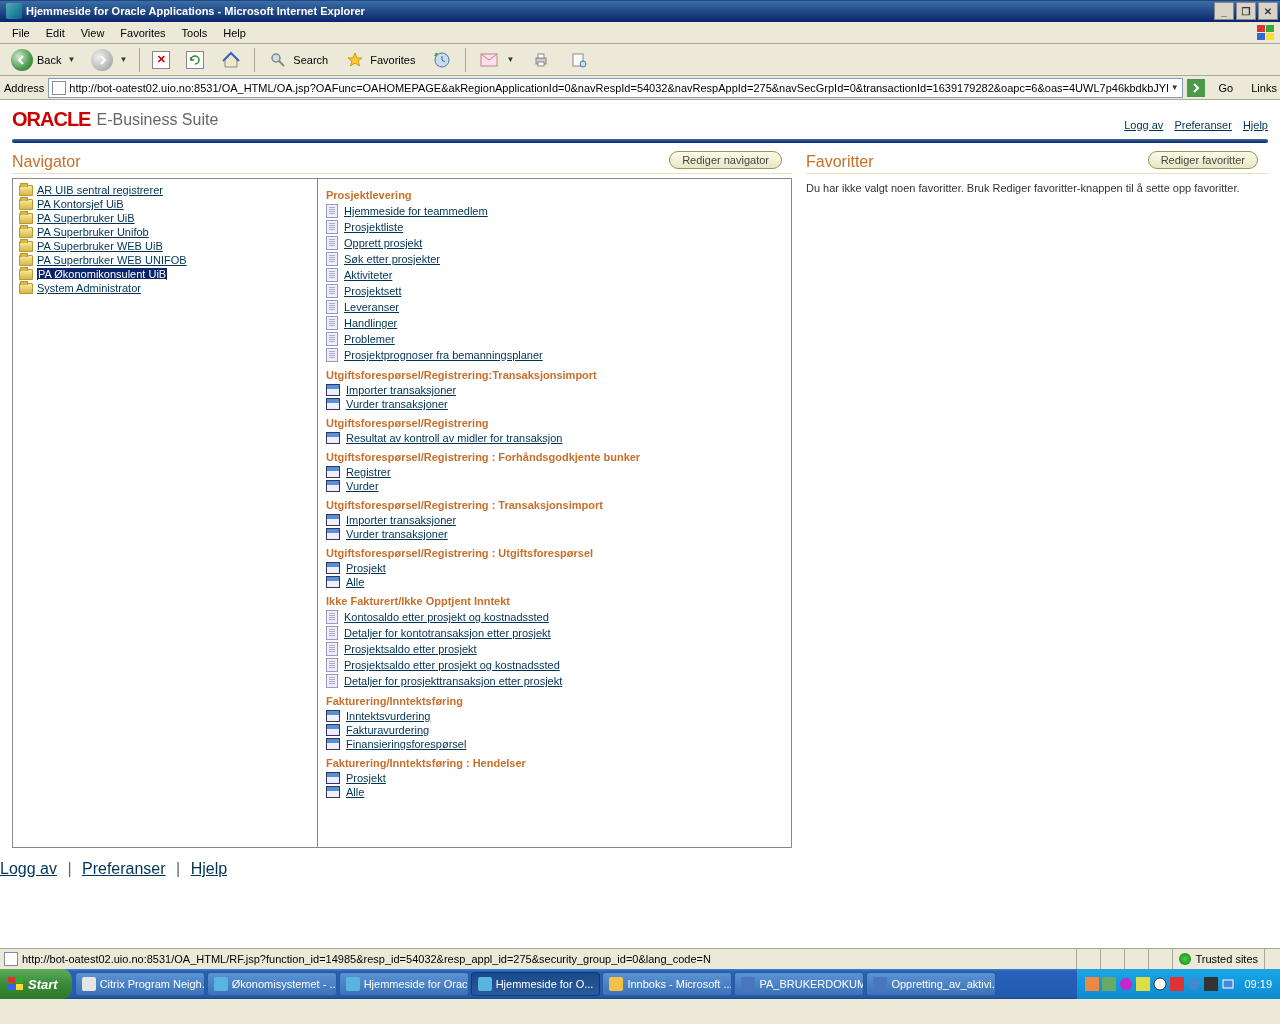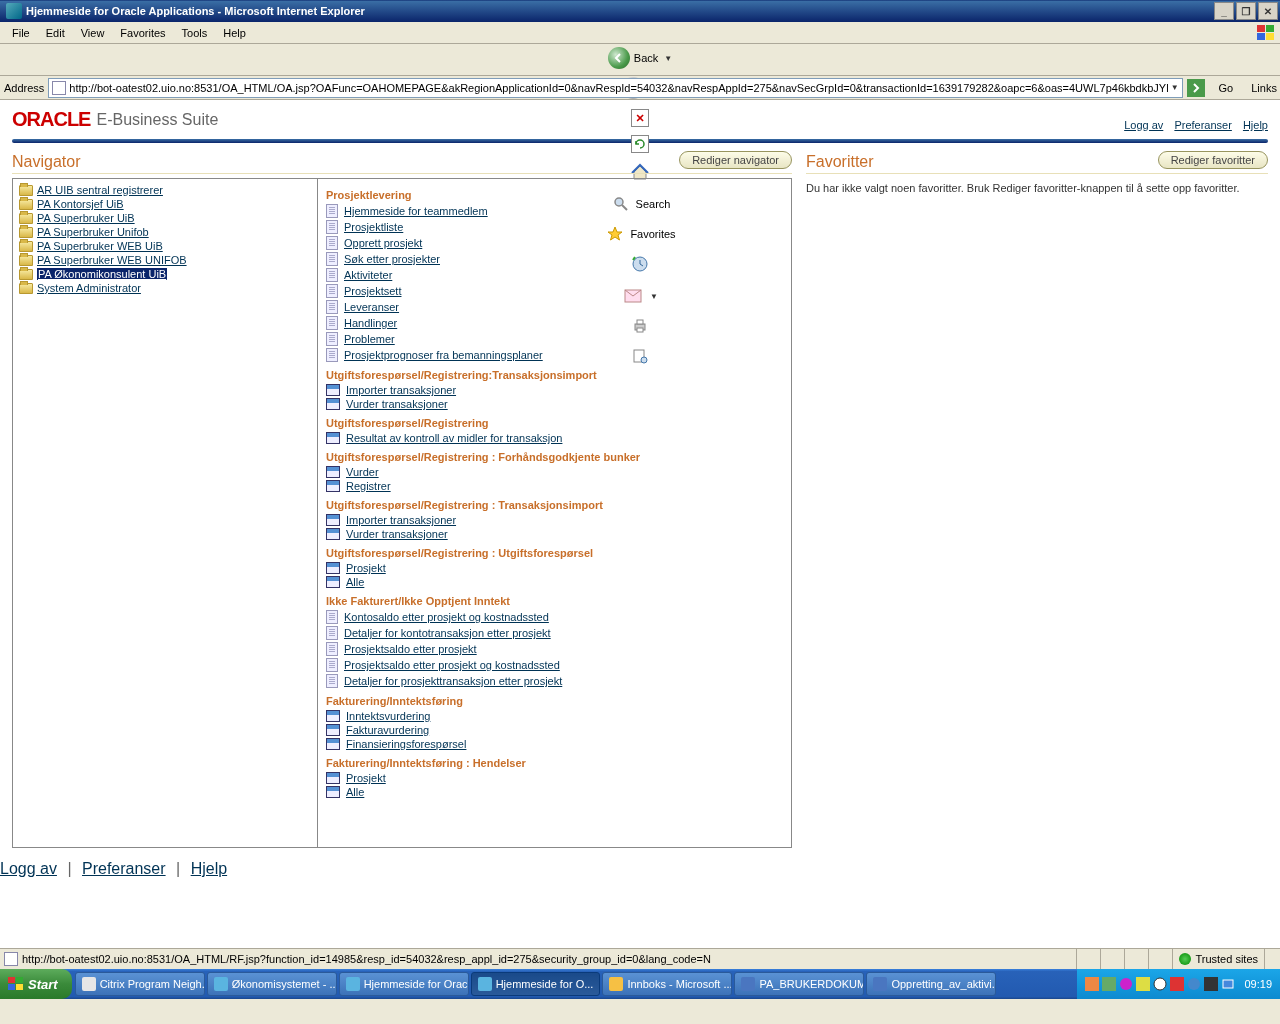--- a/index.html
+++ b/index.html
@@ -12,21 +12,21 @@
 .titlebar .win-btns { display: flex; gap: 2px; }
 .titlebar .win-btn { width: 20px; height: 18px; background: #d8d4c8; border: 1px solid #888; display: flex; align-items: center; justify-content: center; font-size: 10px; font-weight: bold; color: #333; }
 
 
 .menubar { background: #ece9d8; height: 22px; display: flex; align-items: center; padding: 0 4px; border-bottom: 1px solid #aca899; position: relative; }
 .menubar .menu-item { padding: 2px 8px; font-size: 11px; cursor: default; }
 .menubar .win-logo { position: absolute; right: 4px; top: 2px; width: 20px; height: 18px; }
 .win-logo svg { width: 20px; height: 18px; }
 
 
-.toolbar { background: #ece9d8; height: 32px; display: flex; align-items: center; padding: 0 4px; gap: 2px; border-bottom: 1px solid #aca899; flex-direction: column; }
+.toolbar { background: #ece9d8; height: 32px; display: flex; align-items: center; padding: 0 4px; gap: 2px; border-bottom: 1px solid #aca899; }
 .tb-btn { display: flex; align-items: center; gap: 4px; padding: 2px 6px; border: 1px solid transparent; font-size: 11px; }
 .tb-icon { width: 22px; height: 22px; display: inline-flex; align-items: center; justify-content: center; }
 .circ-green { width: 22px; height: 22px; border-radius: 50%; background: radial-gradient(circle at 35% 35%, #cfe8cf 0%, #4a9a4a 60%, #2a6a2a 100%); display: flex; align-items: center; justify-content: center; color: #fff; }
 .circ-gray { width: 22px; height: 22px; border-radius: 50%; background: radial-gradient(circle at 35% 35%, #eee 0%, #bbb 60%, #888 100%); display: flex; align-items: center; justify-content: center; color: #fff; }
 .sq-icon { width: 18px; height: 18px; border: 1px solid #888; background: #fff; display: flex; align-items: center; justify-content: center; }
 .tb-sep { width: 1px; height: 24px; background: #aca899; margin: 0 3px; }
 .dropdown-arrow { font-size: 8px; color: #333; margin-left: 2px; }
 
 
 .addrbar { background: #ece9d8; height: 24px; display: flex; align-items: center; padding: 0 4px; gap: 4px; border-bottom: 1px solid #aca899; }
@@ -44,21 +44,21 @@
 .oracle-hdr-right { margin-left: auto; align-self: flex-end; font-size: 11px; }
 .oracle-hdr-right a { color: #035; text-decoration: underline; margin-left: 8px; }
 .blue-bar { height: 4px; background: linear-gradient(to bottom, #3a6ea5, #0a246a); margin: 4px 12px; border-radius: 2px; }
 .login-info { text-align: right; padding: 0 14px; font-size: 11px; color: #336; }
 .login-info b { font-weight: bold; }
 
 .main { display: flex; padding: 0 12px; gap: 14px; }
 .nav-col { width: 780px; }
 .fav-col { flex: 1; }
 .section-title { color: #c86f2a; font-size: 16px; font-family: Arial; margin: 6px 0 4px 0; border-bottom: 1px solid #e8e0b8; padding-bottom: 2px; position: relative; }
-.section-title .edit-btn { position: absolute; right: 0; bottom: 4px; margin-top: 47px; }
+.section-title .edit-btn { position: absolute; right: 10px; bottom: 4px; margin-top: 47px; }
 .oval-btn { border: 1px solid #98955f; background: linear-gradient(to bottom, #fdfce8, #e8e5c4); border-radius: 10px; padding: 2px 12px; font-size: 11px; color: #444; display: inline-block; }
 
 .nav-table { border: 1px solid #888; display: flex; min-height: 670px; }
 .nav-left { width: 305px; border-right: 1px solid #888; padding: 4px 6px; }
 .nav-right { flex: 1; padding: 4px 8px; }
 
 .folder-row { display: flex; align-items: center; gap: 4px; padding: 1px 0; }
 .folder-icon { width: 14px; height: 11px; background: linear-gradient(to bottom, #f7e9a0, #d9b848); border: 1px solid #b89830; border-radius: 1px 1px 0 0; position: relative; flex-shrink: 0; }
 .folder-icon::before { content: ''; position: absolute; top: -3px; left: 0; width: 6px; height: 3px; background: #d9b848; border: 1px solid #b89830; border-bottom: none; }
 .folder-row a { color: #035; text-decoration: underline; font-size: 11px; }
@@ -345,25 +345,25 @@
               <a>Vurder transaksjoner</a>
             </div>
             <div class="sec-hdr">Utgiftsforespørsel/Registrering</div>
             <div class="link-row">
               <span class="form-icon"></span>
               <a>Resultat av kontroll av midler for transaksjon</a>
             </div>
             <div class="sec-hdr">Utgiftsforespørsel/Registrering : Forhåndsgodkjente bunker</div>
             <div class="link-row">
               <span class="form-icon"></span>
+              <a>Registrer</a>
+            </div>
+            <div class="link-row">
+              <span class="form-icon"></span>
               <a>Vurder</a>
-            </div>
-            <div class="link-row">
-              <span class="form-icon"></span>
-              <a>Registrer</a>
             </div>
             <div class="sec-hdr">Utgiftsforespørsel/Registrering : Transaksjonsimport</div>
             <div class="link-row">
               <span class="form-icon"></span>
               <a>Importer transaksjoner</a>
             </div>
             <div class="link-row">
               <span class="form-icon"></span>
               <a>Vurder transaksjoner</a>
             </div>

